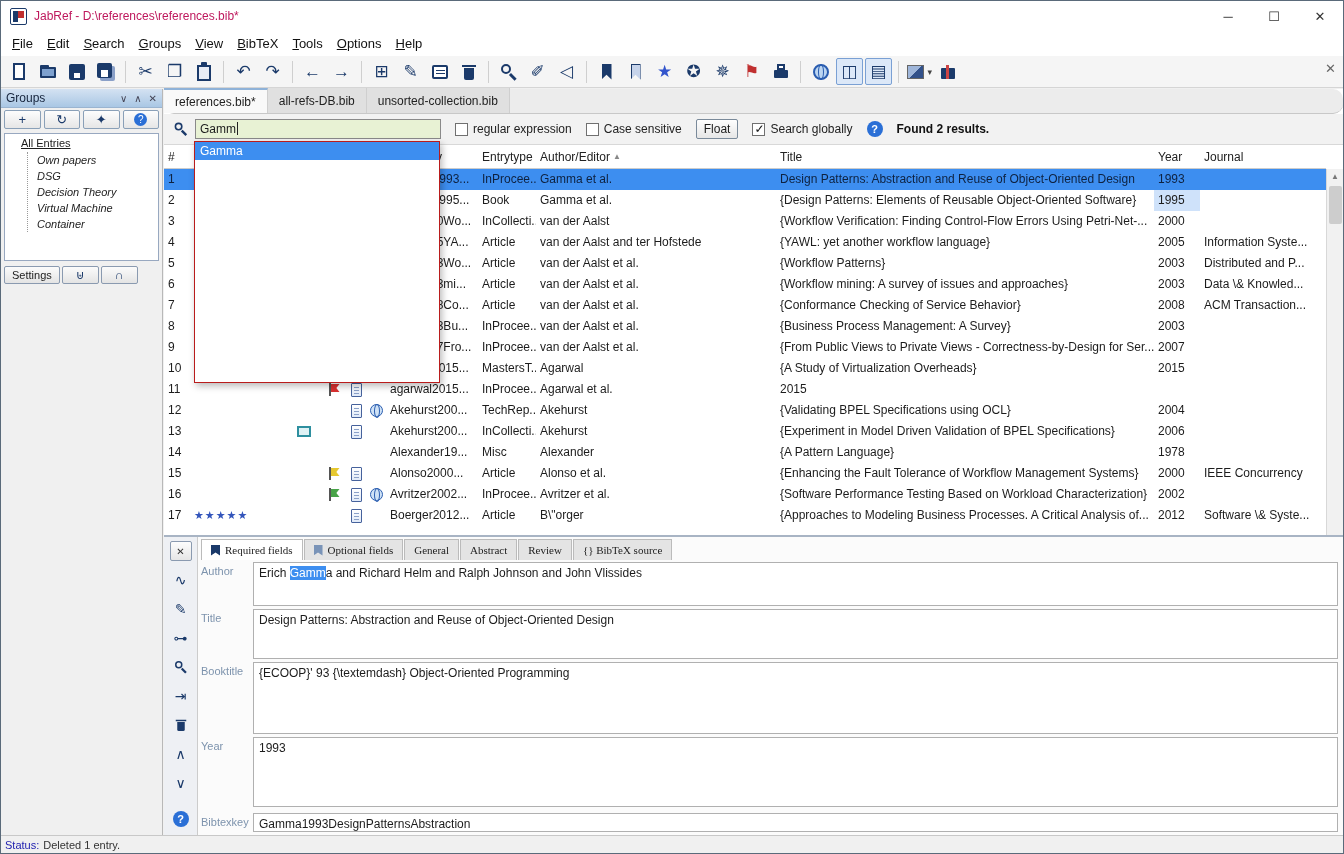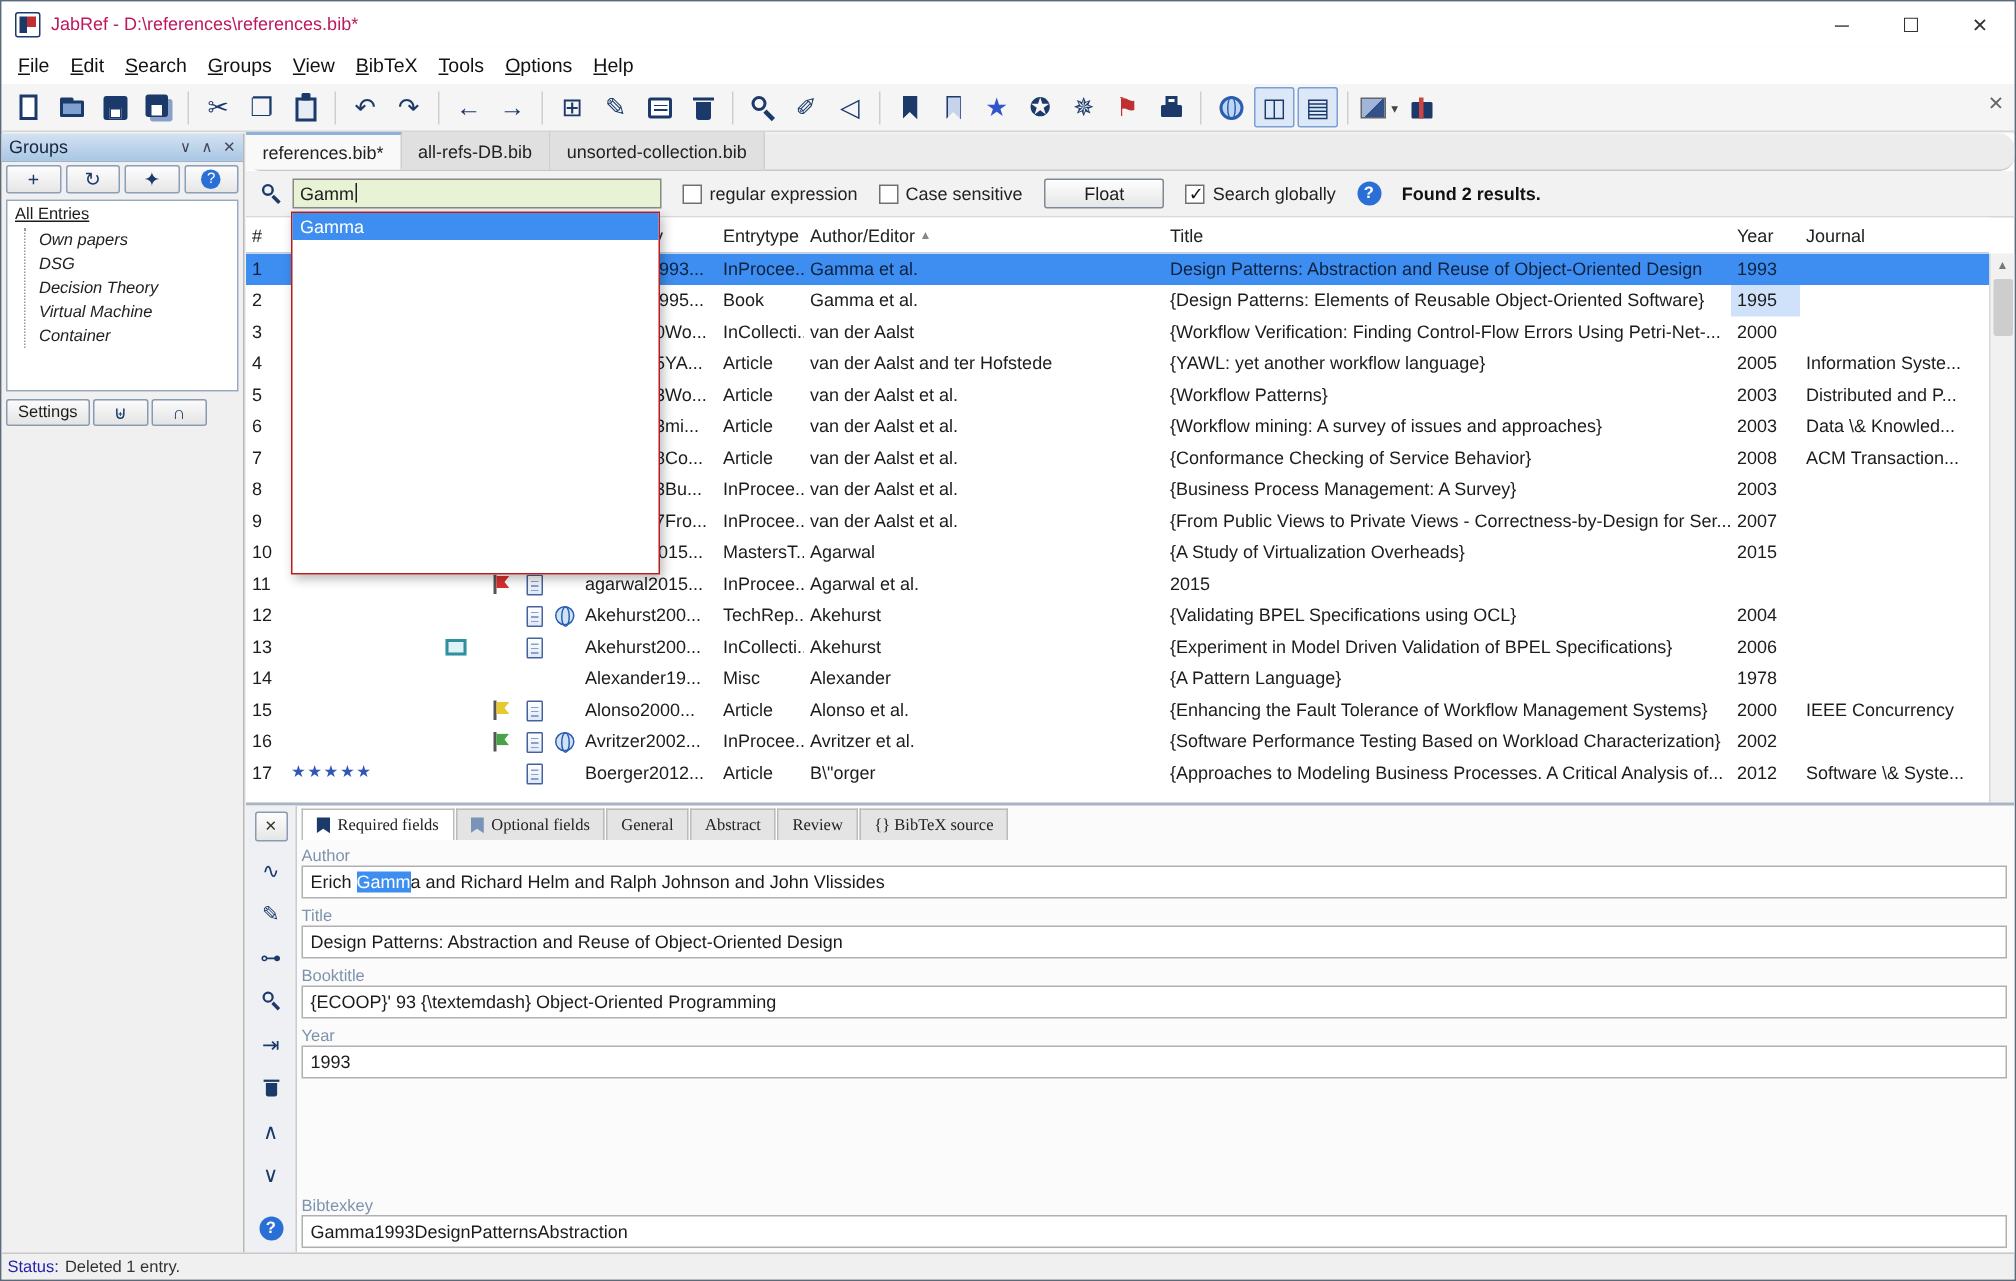--- a/index.html
+++ b/index.html
@@ -63,21 +63,21 @@
   .left{position:absolute;left:0;top:88px;width:162px;bottom:18px;background:#f0f0f0;border-right:1px solid #b8b8b8;}
   .groups-header{height:19px;background:linear-gradient(#d4e2f2,#a9c7e4);display:flex;align-items:center;
                  font-size:12px;padding:0 5px;color:#16243c;border-bottom:1px solid #9ab4d0;}
   .gh-icons{margin-left:auto;display:flex;gap:7px;font-size:10px;color:#445;}
   .groups-buttons{position:absolute;top:21px;left:3px;right:3px;display:flex;gap:3px;}
   .gbtn{flex:1;height:19px;border:1px solid #8aa0b8;background:linear-gradient(#fdfdfd,#e6e6e6);
         display:flex;align-items:center;justify-content:center;font-size:13px;color:#1b3a6a;border-radius:2px;}
   .gbtn.help .gglyph{background:#2a6fd6;color:#fff;border-radius:50%;width:13px;height:13px;font-size:10px;
         display:flex;align-items:center;justify-content:center;}
   .groups-tree{position:absolute;left:3px;right:3px;top:44px;height:128px;background:#fff;border:1px solid #98a8c0;
-               font-size:11px;padding:3px 5px;overflow:hidden;}
+               font-size:11px;padding:3px 16px;overflow:hidden;}
   .tree-root{text-decoration:underline;height:15px;}
   .tree-children{margin-left:6px;border-left:1px dotted #999;padding-left:9px;}
   .tree-child{font-style:italic;height:16px;line-height:16px;color:#222;}
   .settings-row{position:absolute;top:177px;left:3px;display:flex;gap:2px;align-items:center;}
   .settings-btn{border:1px solid #8a9ab0;background:linear-gradient(#fbfbfb,#e4e4e4);font-size:11px;padding:2px 7px;border-radius:2px;}
   .sbtn{border:1px solid #8a9ab0;background:linear-gradient(#fbfbfb,#e4e4e4);font-size:12px;color:#1b3a6a;
         width:37px;height:18px;display:flex;align-items:center;justify-content:center;border-radius:2px;}
 
   
   .main{position:absolute;left:163px;top:88px;right:0;bottom:18px;background:#fff;}
@@ -86,21 +86,21 @@
   .ftab.active{background:#f9f9f9;border-top:2px solid #8fb2d8;font-weight:normal;}
 
   .searchbar{height:31px;background:#f2f2f2;display:flex;align-items:center;border-bottom:1px solid #d8d8d8;padding-left:6px;font-size:12px;}
   .searchbar .cssic{transform:scale(.8);}
   .search-input{width:246px;height:20px;background:#e8f2d4;border:1px solid #8a8a8a;margin-left:3px;
                 font-size:12px;padding:2px 4px;white-space:nowrap;overflow:hidden;}
   .caret{display:inline-block;width:1px;height:13px;background:#222;vertical-align:-2px;margin-left:1px;}
   .cblab{display:inline-flex;align-items:center;margin-left:14px;color:#222;}
   .cb{width:13px;height:13px;border:1px solid #707070;background:#fff;display:inline-block;margin-right:5px;position:relative;}
   .cb.checked::after{content:"✓";position:absolute;left:1px;top:-2px;font-size:12px;color:#111;}
-  .float-btn{border:1px solid #7a8a9a;background:linear-gradient(#fefefe,#e6e6e6);font-size:12px;padding:2px 26px;margin-left:14px;border-radius:2px;}
+  .float-btn{border:1px solid #7a8a9a;background:linear-gradient(#fefefe,#e6e6e6);font-size:12px;padding:2px 7px;margin-left:14px;border-radius:2px;}
   .qmark{width:16px;height:16px;border-radius:50%;background:#2a6fd6;color:#fff;font-size:11px;font-weight:bold;
          display:inline-flex;align-items:center;justify-content:center;margin-left:14px;}
   .results{font-weight:bold;margin-left:14px;color:#111;}
 
   
   .thead{height:24px;display:flex;background:#fff;border-bottom:1px solid #ccc;font-size:12px;align-items:center;margin-right:17px;}
   .tbody{height:366px;background:#fff;overflow:hidden;margin-right:17px;}
   .trow{height:21px;display:flex;align-items:center;font-size:12px;}
   .tc{padding:0 4px;white-space:nowrap;overflow:hidden;height:21px;line-height:21px;}
   .thead .tc{height:24px;line-height:24px;color:#222;}
@@ -157,21 +157,21 @@
   .sic.help{margin-top:auto;margin-bottom:6px;}
   .sic.help .sglyph{background:#2a6fd6;color:#fff;border-radius:50%;width:16px;height:16px;font-size:11px;font-weight:bold;
                     display:flex;align-items:center;justify-content:center;}
   .etabs{position:absolute;left:37px;top:2px;height:21px;display:flex;gap:1px;font-size:11px;font-family:Liberation Serif, serif;}
   .etab{padding:2px 9px;background:#e4e4e4;border:1px solid #bbb;border-bottom:none;display:flex;align-items:center;gap:5px;color:#222;}
   .etab.active{background:#fff;}
   .etabicon{width:9px;height:11px;display:inline-block;clip-path:polygon(0 0,100% 0,100% 100%,50% 72%,0 100%);}
   .etabicon.req{background:#1b3a6a;}
   .etabicon.opt{background:#7democ;background:#7a94b8;}
   .efields{position:absolute;left:37px;top:25px;right:5px;bottom:3px;display:flex;flex-direction:column;gap:3px;font-size:12px;}
-  .fld{display:flex;flex-direction:column;}
+  .fld{display:flex;}
   .flab{width:52px;font-size:11px;color:#7d93ad;padding-top:3px;flex:none;}
   .fbox{flex:1;background:#fff;border:1px solid #b0b0b0;padding:3px 5px;overflow:hidden;white-space:nowrap;}
   .fld0 .fbox{height:44px;}
   .fld1 .fbox{height:50px;}
   .fld2 .fbox{height:72px;}
   .fld3 .fbox{height:70px;}
   .fld4{margin-top:auto;}
   .fld4 .fbox{height:19px;}
   .hl{background:#3d8ef0;color:#fff;}
 

